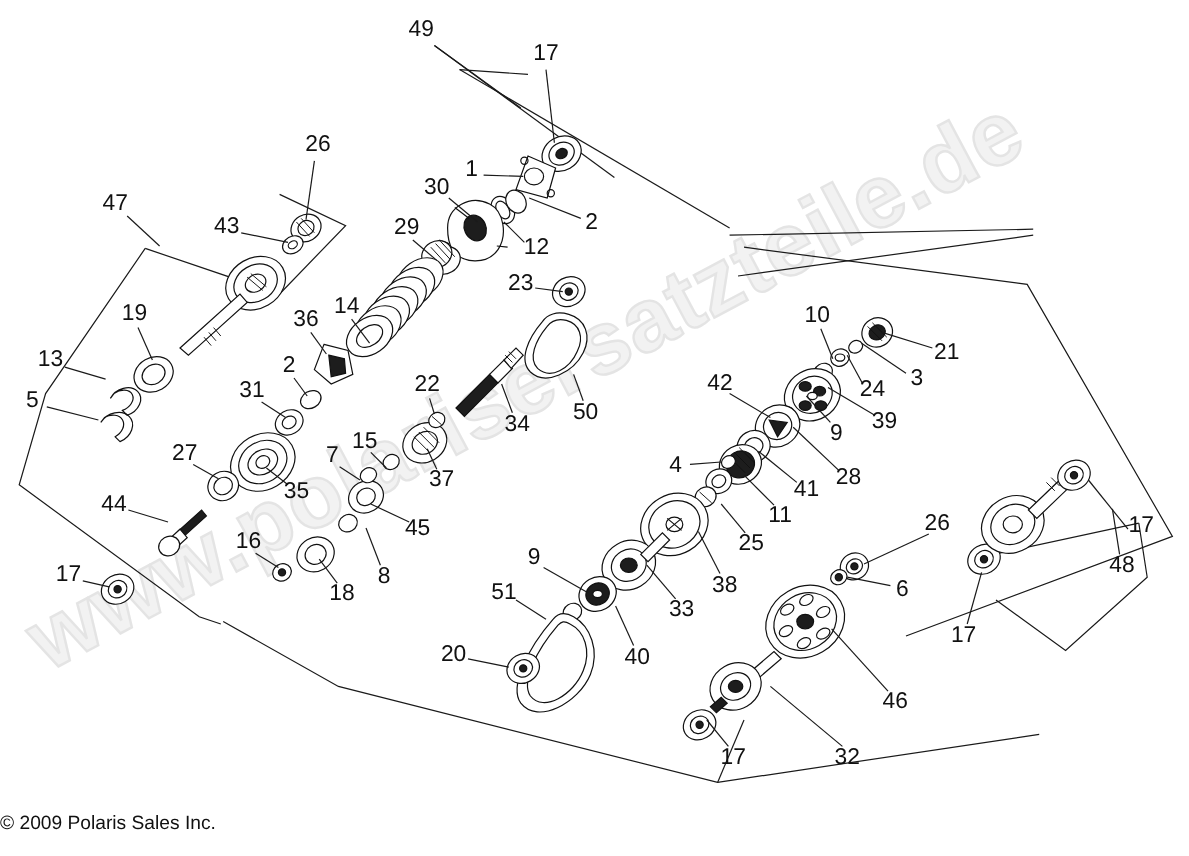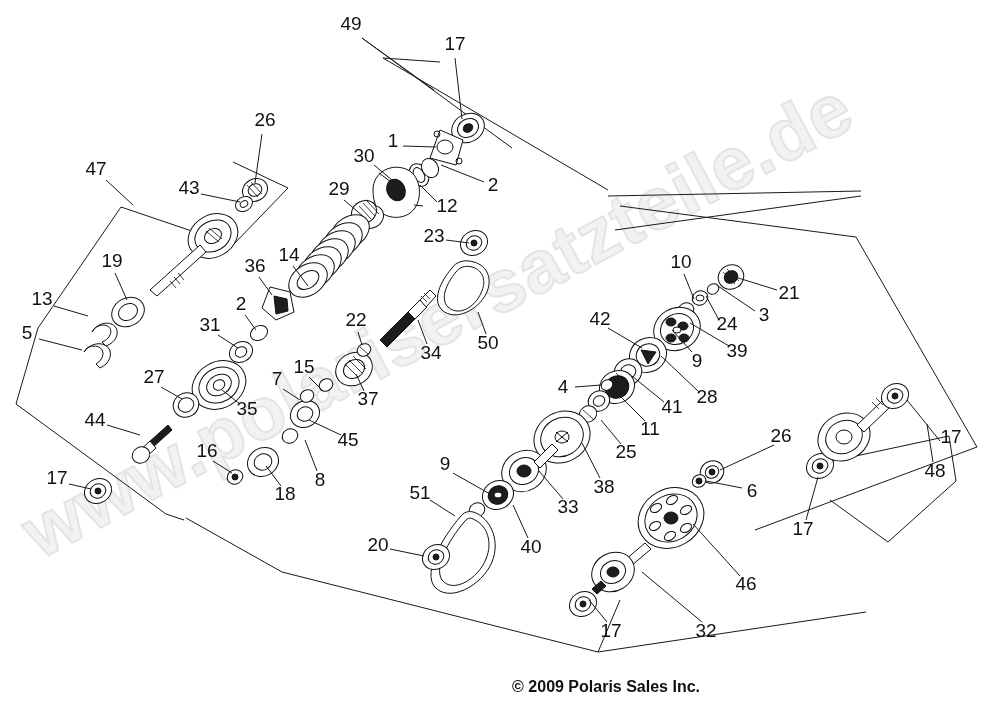--- a/index.html
+++ b/index.html
@@ -68,26 +68,25 @@
     fill: #f2f2f2;
     stroke: #e4e4e4;
     stroke-width: 2;
     letter-spacing: 1px;
   }
   #copyright {
     position: absolute;
     left: 0;
     top: 678px;
     width: 700px;
-    text-align: right;
+    text-align: left;
     font-family: "Liberation Sans", sans-serif;
     font-size: 16px;
     color: #111111;
     white-space: nowrap;
-    font-weight: bold;
   }
 </style>
 </head>
 <body>
 
 <div id="page">
 
   <svg id="diagram-svg" viewBox="0 0 991 713">
 
     <g>

